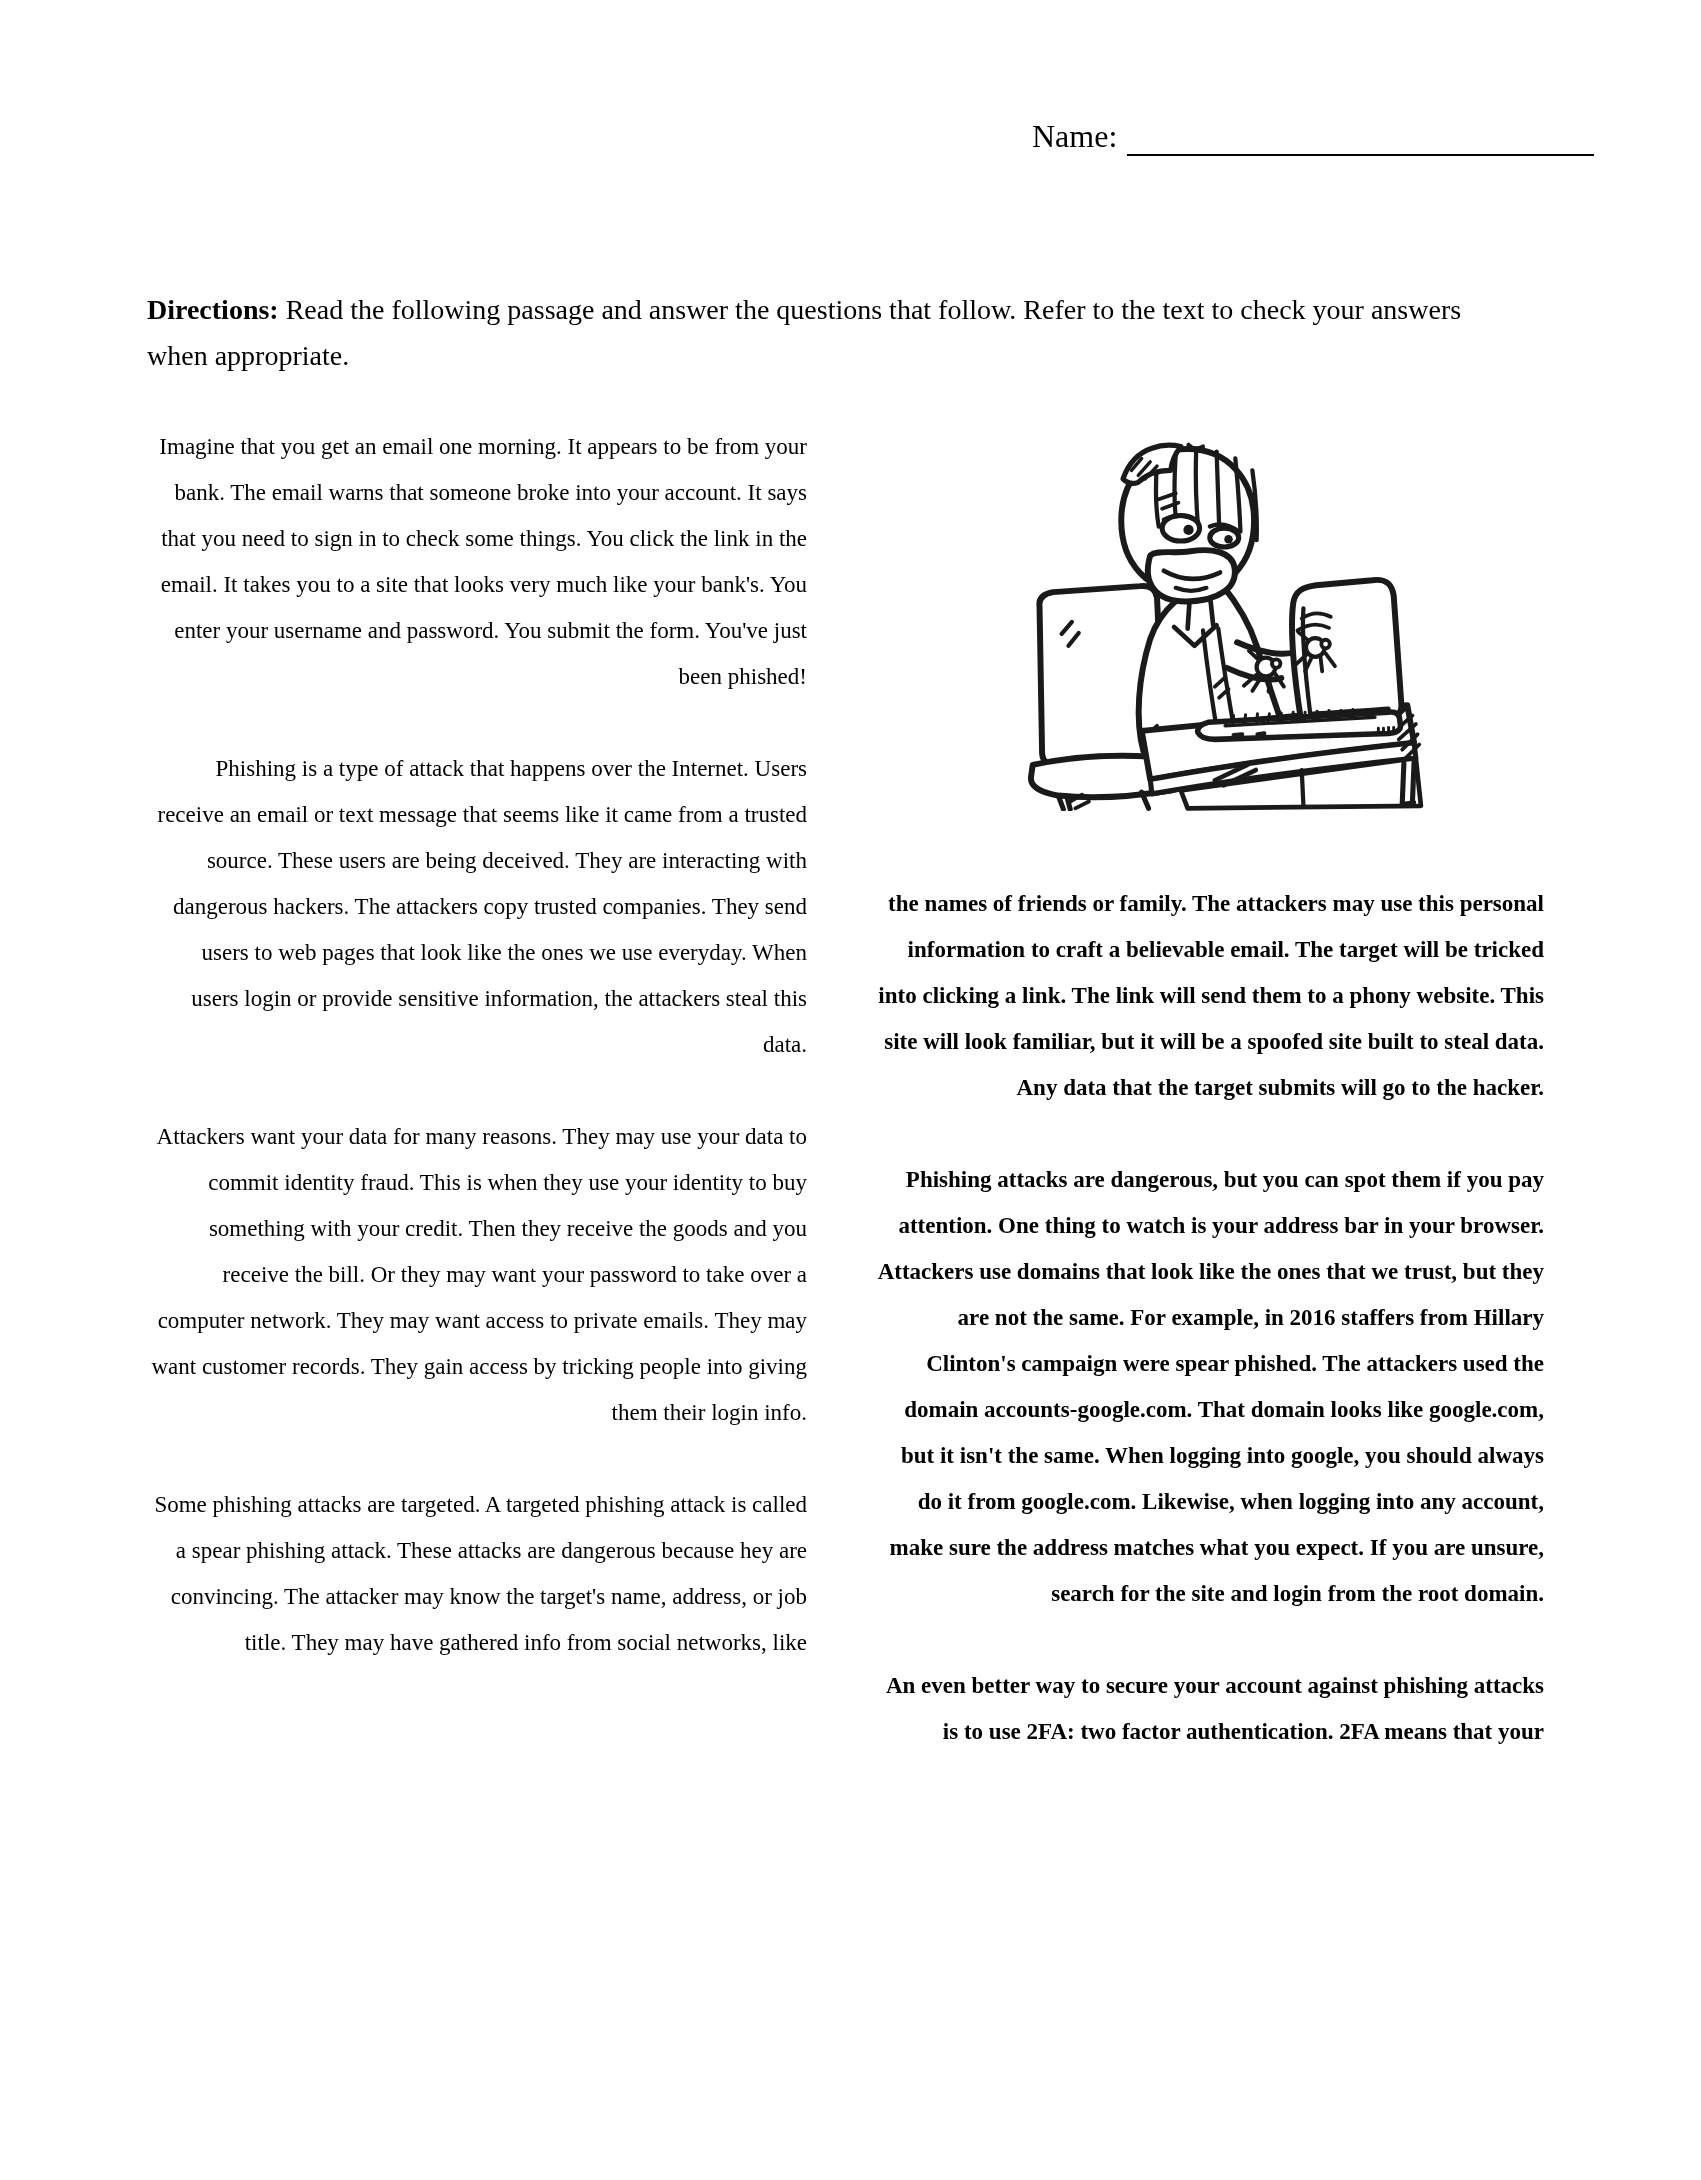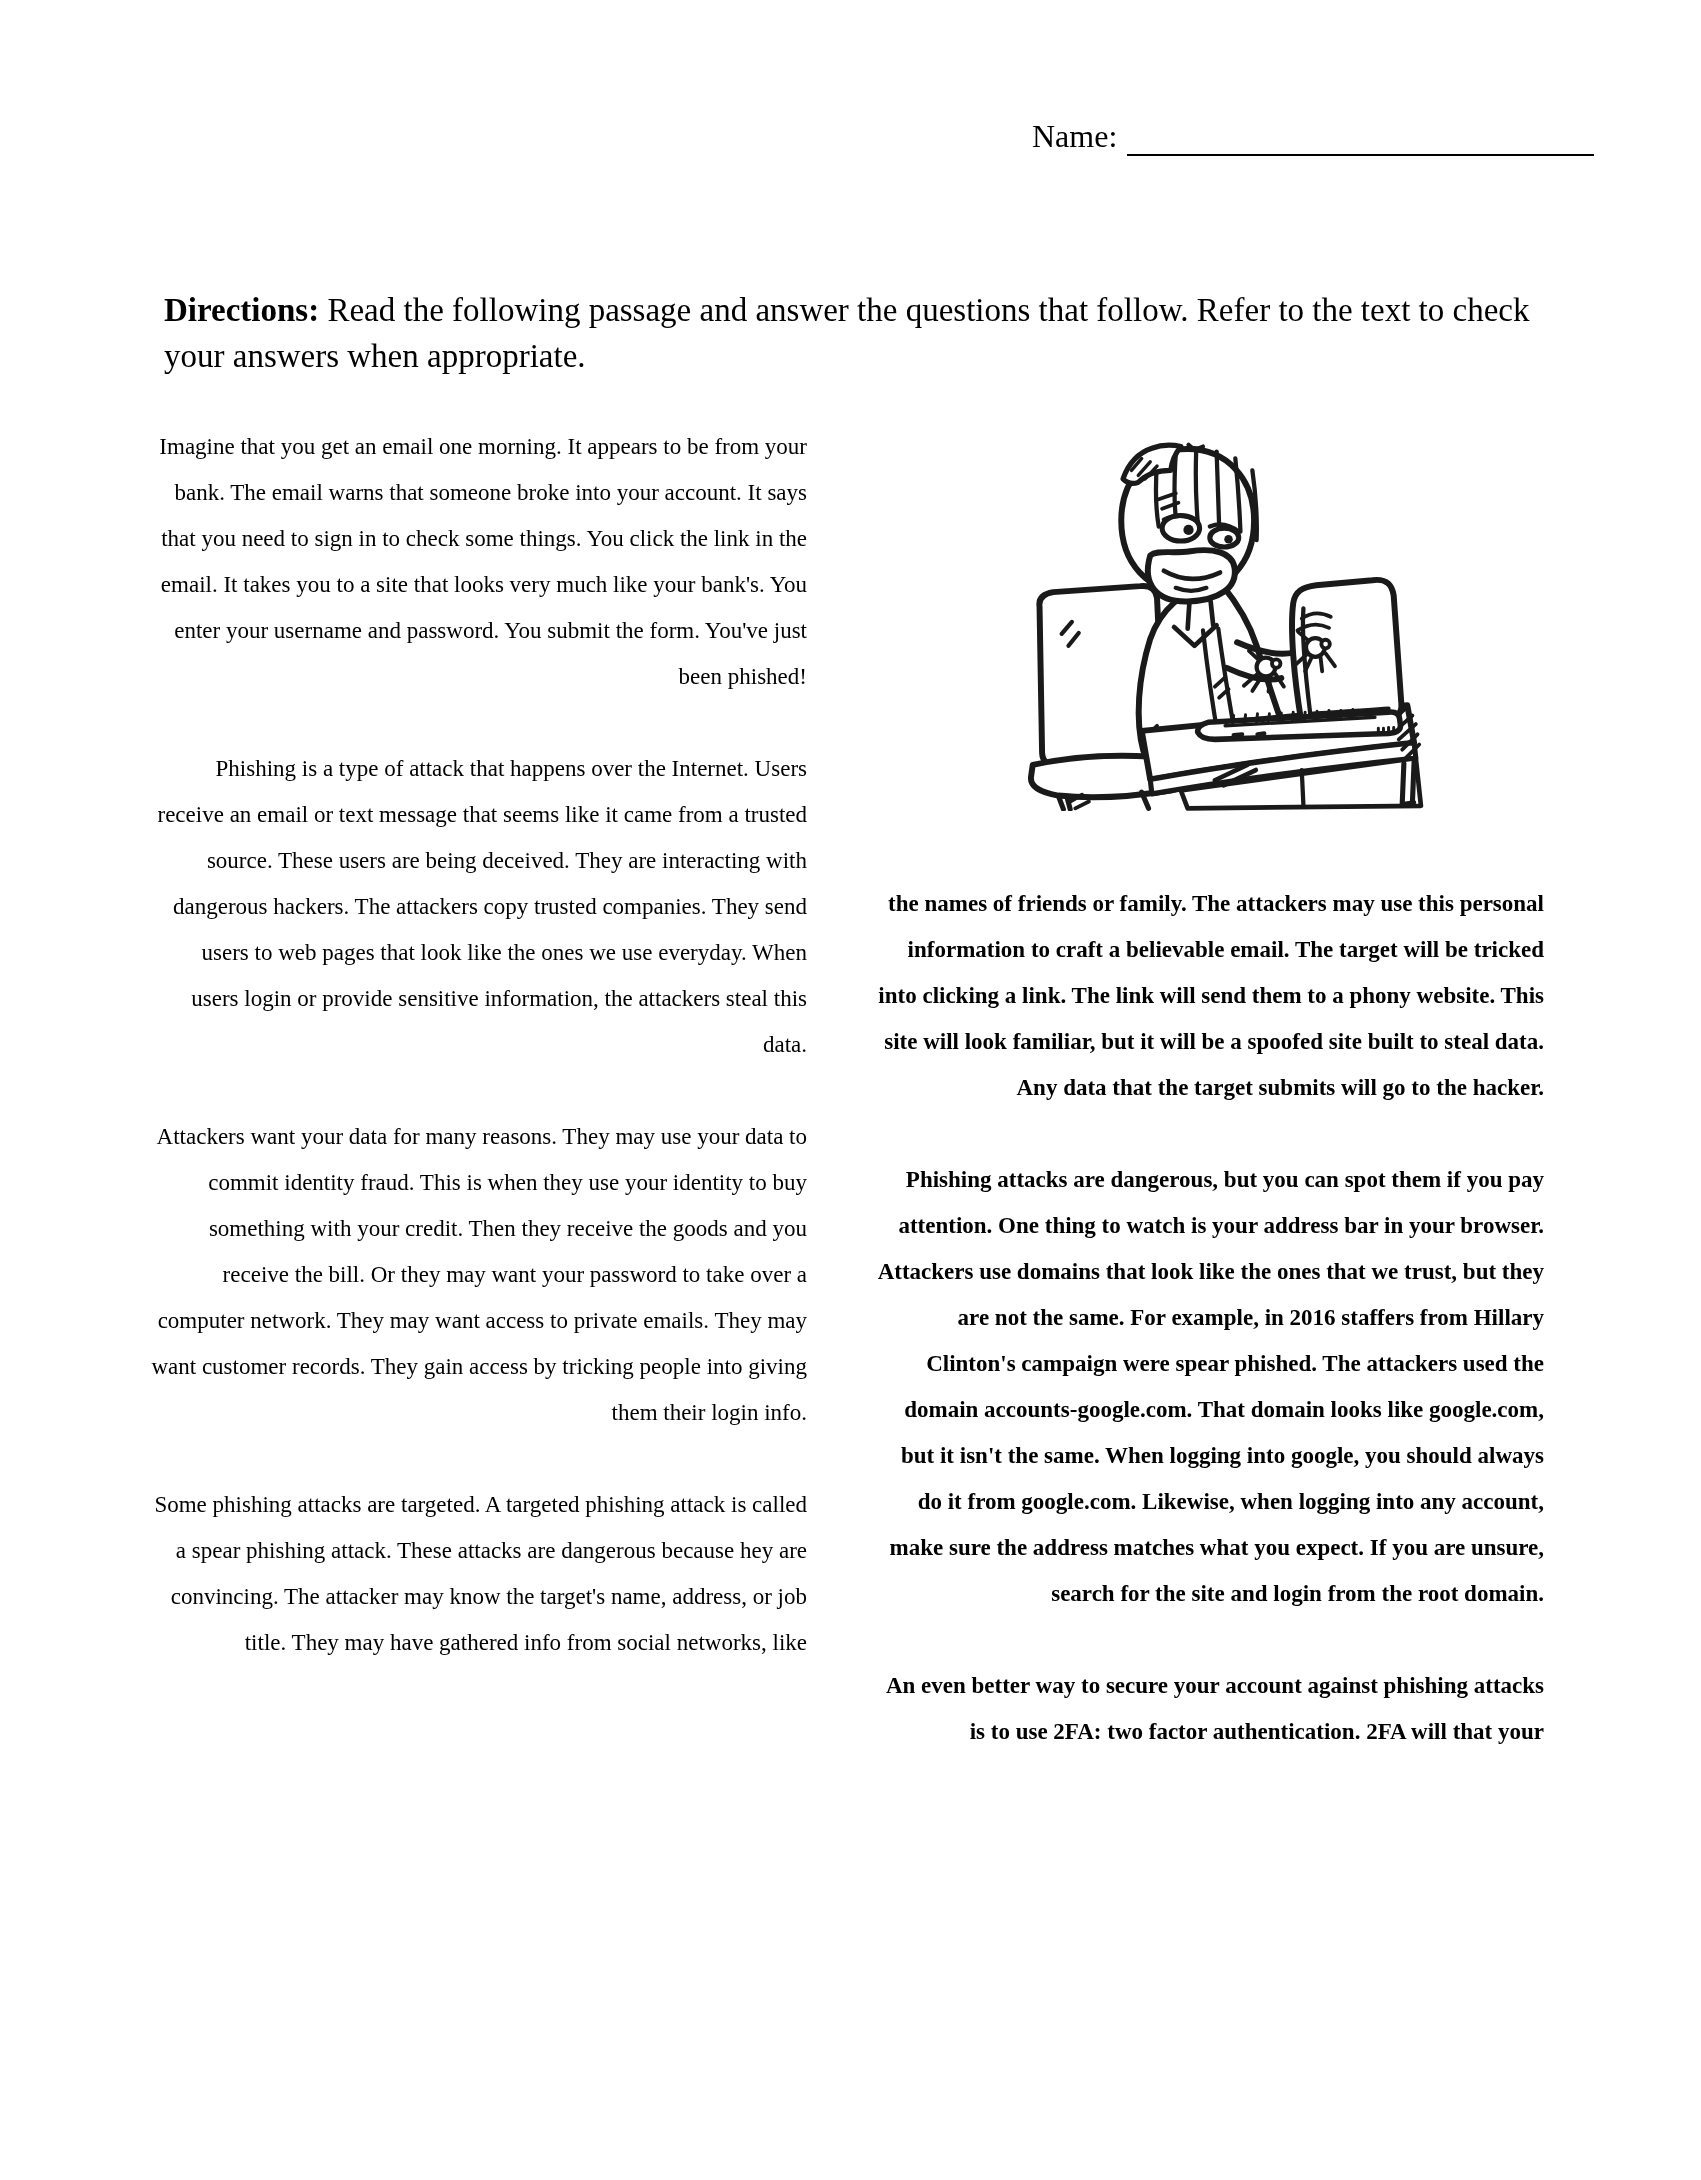--- a/index.html
+++ b/index.html
@@ -8,21 +8,21 @@
     background:#ffffff;color:#000000;
     font-family:"Liberation Serif","DejaVu Serif",serif;
     -webkit-text-size-adjust:none;
   }
   .abs{position:absolute;}
   .name-row{left:1032px;top:118px;display:flex;align-items:flex-start;font-size:32px;line-height:37px;}
   .name-blank{width:467px;height:36px;border-bottom:2.6px solid #000;margin-left:10.2px;}
   .title-block{left:151px;top:136px;}
   .title-block .t1{font-size:39px;font-weight:700;line-height:49px;margin:0;}
   .title-block .t2{font-size:39px;font-weight:700;font-style:italic;line-height:49px;margin:0;}
-  .directions{left:164px;top:287px;width:1371px;font-size:33px;line-height:46px;}
+  .directions{left:147px;top:287px;width:1371px;font-size:28px;line-height:46px;}
   .directions b{font-weight:700;}
   .col{font-size:23px;line-height:46px;text-align:right;}
   .col p{margin:0 0 46px 0;}
   .col-left{left:151px;top:424px;width:656px;}
   .col-right{left:871px;top:881px;width:673px;font-weight:bold;}
   .illustration{left:1014px;top:426px;width:521px;height:385px;}
   svg{display:block;}
 </style>
 </head>
 <body>
@@ -43,21 +43,21 @@
 <div class="abs col col-left">
   <p>Imagine that you get an email one morning. It appears to be from your bank. The email warns that someone broke into your account. It says that you need to sign in to check some things. You click the link in the email. It takes you to a site that looks very much like your bank's. You enter your username and password. You submit the form. You've just been phished!</p>
   <p>Phishing is a type of attack that happens over the Internet. Users receive an email or text message that seems like it came from a trusted source. These users are being deceived. They are interacting with dangerous hackers. The attackers copy trusted companies. They send users to web pages that look like the ones we use everyday. When users login or provide sensitive information, the attackers steal this data.</p>
   <p>Attackers want your data for many reasons. They may use your data to commit identity fraud. This is when they use your identity to buy something with your credit. Then they receive the goods and you receive the bill. Or they may want your password to take over a computer network. They may want access to private emails. They may want customer records. They gain access by tricking people into giving them their login info.</p>
   <p>Some phishing attacks are targeted. A targeted phishing attack is called a spear phishing attack. These attacks are dangerous because hey are convincing. The attacker may know the target's name, address, or job title. They may have gathered info from social networks, like</p>
 </div>
 
 <div class="abs col col-right">
   <p>the names of friends or family. The attackers may use this personal information to craft a believable email. The target will be tricked into clicking a link. The link will send them to a phony website. This site will look familiar, but it will be a spoofed site built to steal data. Any data that the target submits will go to the hacker.</p>
   <p>Phishing attacks are dangerous, but you can spot them if you pay attention. One thing to watch is your address bar in your browser. Attackers use domains that look like the ones that we trust, but they are not the same. For example, in 2016 staffers from Hillary Clinton's campaign were spear phished. The attackers used the domain accounts-google.com. That domain looks like google.com, but it isn't the same. When logging into google, you should always do it from google.com. Likewise, when logging into any account, make sure the address matches what you expect. If you are unsure, search for the site and login from the root domain.</p>
-  <p>An even better way to secure your account against phishing attacks is to use 2FA: two factor authentication. 2FA will that your</p>
+  <p>An even better way to secure your account against phishing attacks is to use 2FA: two factor authentication. 2FA means that your</p>
 </div>
 
 <div class="abs illustration">
   <svg viewBox="0 0 612 452" width="521" height="385" aria-label="masked-hacker-typing-on-laptop">
     <g stroke="#1a1a1a" fill="none" stroke-linecap="round" stroke-linejoin="round">
 
       <g>
         <path d="M30,212 Q28,198 46,195 L148,188 Q166,186 168,202 L176,372 Q177,388 160,390 L52,398 Q34,400 33,384 Z" fill="#ffffff" stroke-width="7"></path>
         <path d="M56,244 L68,230" stroke-width="5"></path>
         <path d="M64,258 L76,243" stroke-width="5"></path>

